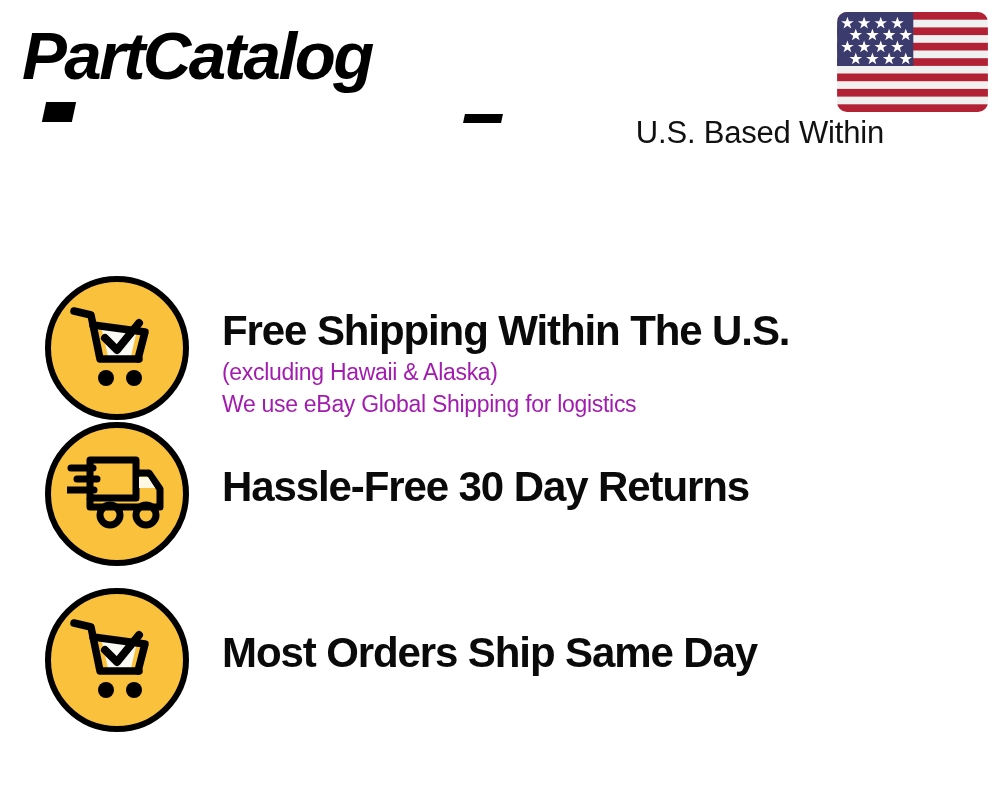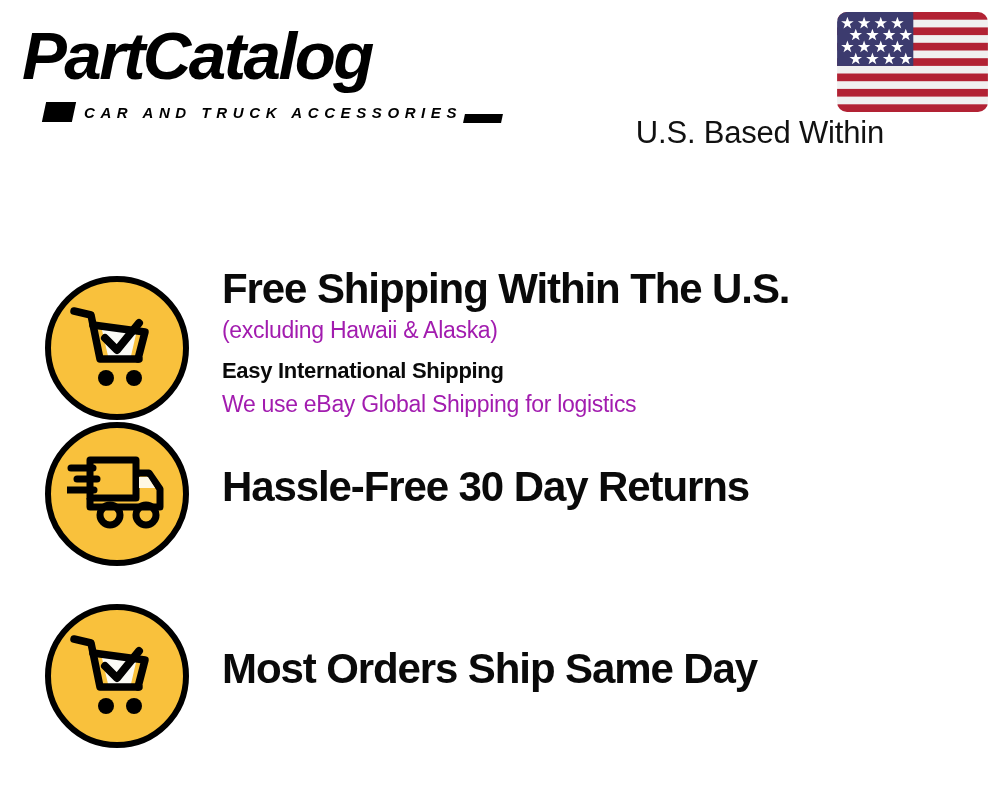--- a/index.html
+++ b/index.html
@@ -109,21 +109,21 @@
   }
   .feature-row {
     position: absolute;
     left: 0;
     width: 1000px;
     display: flex;
     align-items: flex-start;
   }
   .row-1 { top: 10px;  height: 170px; align-items: flex-end; }
   .row-2 { top: 182px; height: 170px; }
-  .row-3 { top: 364px; height: 170px; }
+  .row-3 { top: 348px; height: 170px; }
 
   .badge-circle {
     position: relative;
     flex: 0 0 auto;
     margin-left: 45px;
     width: 144px;
     height: 144px;
     border-radius: 50%;
     background: #F9C13C;
     border: 6px solid #000000;
@@ -169,21 +169,20 @@
   .row-3 .feature-text { padding-top: 40px; }
 </style>
 </head>
 <body>
 
 <div class="header">
 
   <div class="brand-logo">
     <div class="brand-rule-left"></div>
     <div class="brand-wordmark">PartCatalog</div>
-    <div class="brand-tagline">CAR AND TRUCK ACCESSORIES</div>
     <div class="brand-rule-right"></div>
   </div>
 
   <div class="flag-badge">
     <svg class="flag-svg" viewBox="0 0 190 126" xmlns="http://www.w3.org/2000/svg" aria-hidden="true">
       <rect x="0" y="0" width="190" height="126" fill="#F0F0F0"></rect>
       <g fill="#B22234">
         <rect x="0" y="0" width="190" height="9.7"></rect>
         <rect x="0" y="19.4" width="190" height="9.7"></rect>
         <rect x="0" y="38.8" width="190" height="9.7"></rect>
@@ -226,21 +225,20 @@
         <path d="M5,9 L22,13 L31,57 L70,57" fill="none" stroke="#000" stroke-width="7.5" stroke-linecap="round" stroke-linejoin="round"></path>
         <path d="M24,23 L76,30 L69,57" fill="none" stroke="#000" stroke-width="7.5" stroke-linecap="round" stroke-linejoin="round"></path>
         <path d="M36,36 L48,48 L70,21" fill="none" stroke="#000" stroke-width="8" stroke-linecap="round" stroke-linejoin="round"></path>
         <circle cx="37" cy="76" r="8" fill="#000"></circle>
         <circle cx="65" cy="76" r="8" fill="#000"></circle>
       </svg>
     </div>
     <div class="feature-text">
       <div class="feature-heading">Free Shipping Within The U.S.</div>
       <div class="feature-sub">(excluding Hawaii &amp; Alaska)</div>
-      <div class="feature-sub-strong">Easy International Shipping</div>
       <div class="feature-sub">We use eBay Global Shipping for logistics</div>
     </div>
   </div>
 
   <div class="feature-row row-2">
     <div class="badge-circle">
       <svg width="100" height="78" viewBox="0 0 100 78" xmlns="http://www.w3.org/2000/svg" aria-hidden="true">
         <g stroke="#000" stroke-width="7" stroke-linecap="round" fill="none">
           <line x1="4" y1="13" x2="26" y2="13"></line>
           <line x1="10" y1="24" x2="30" y2="24"></line>

